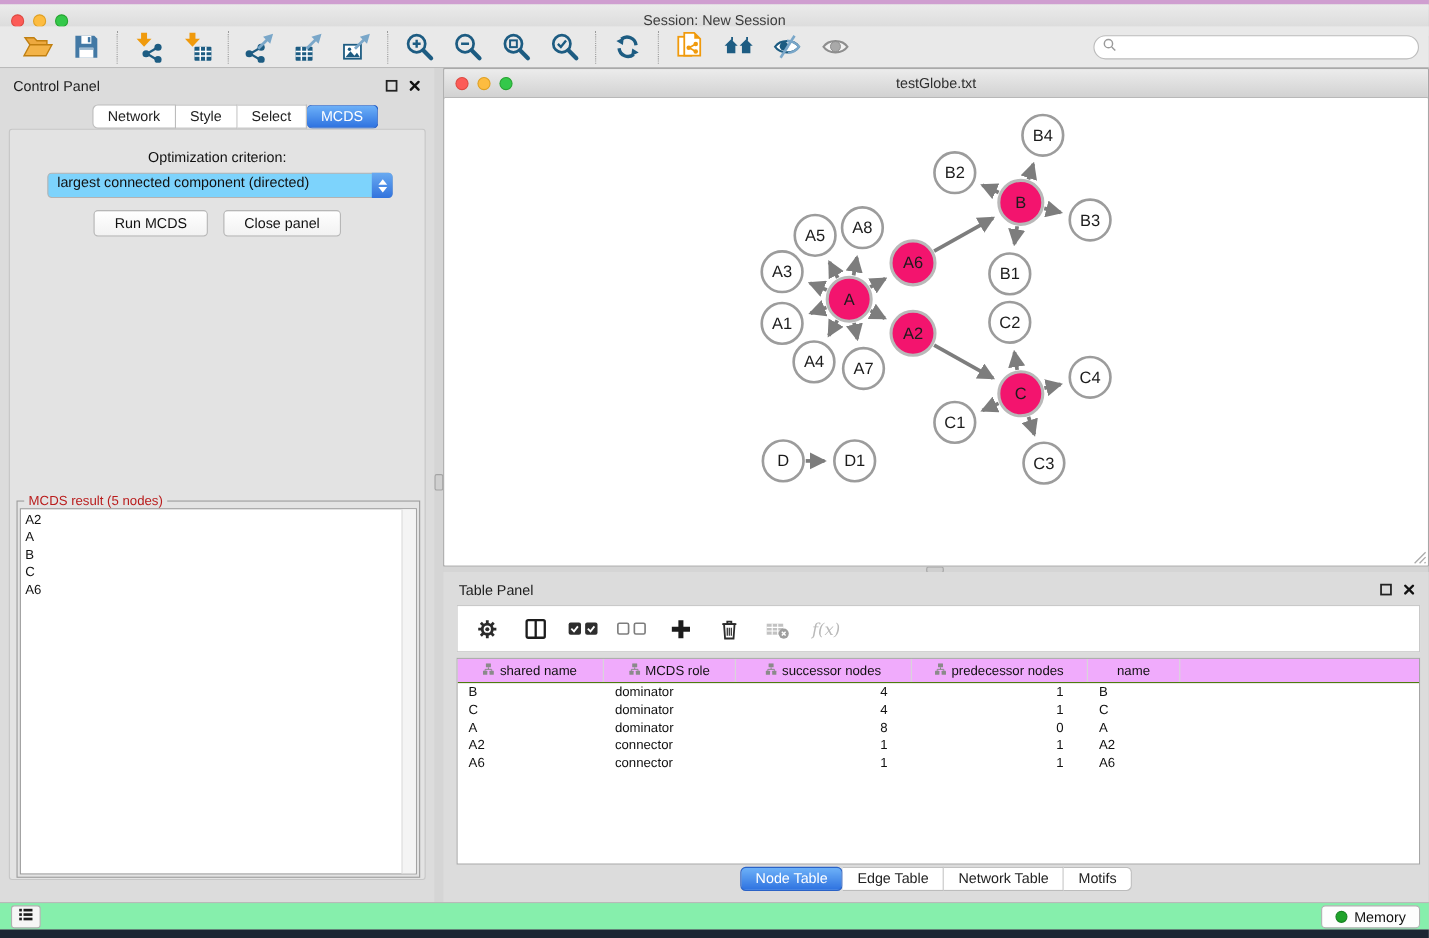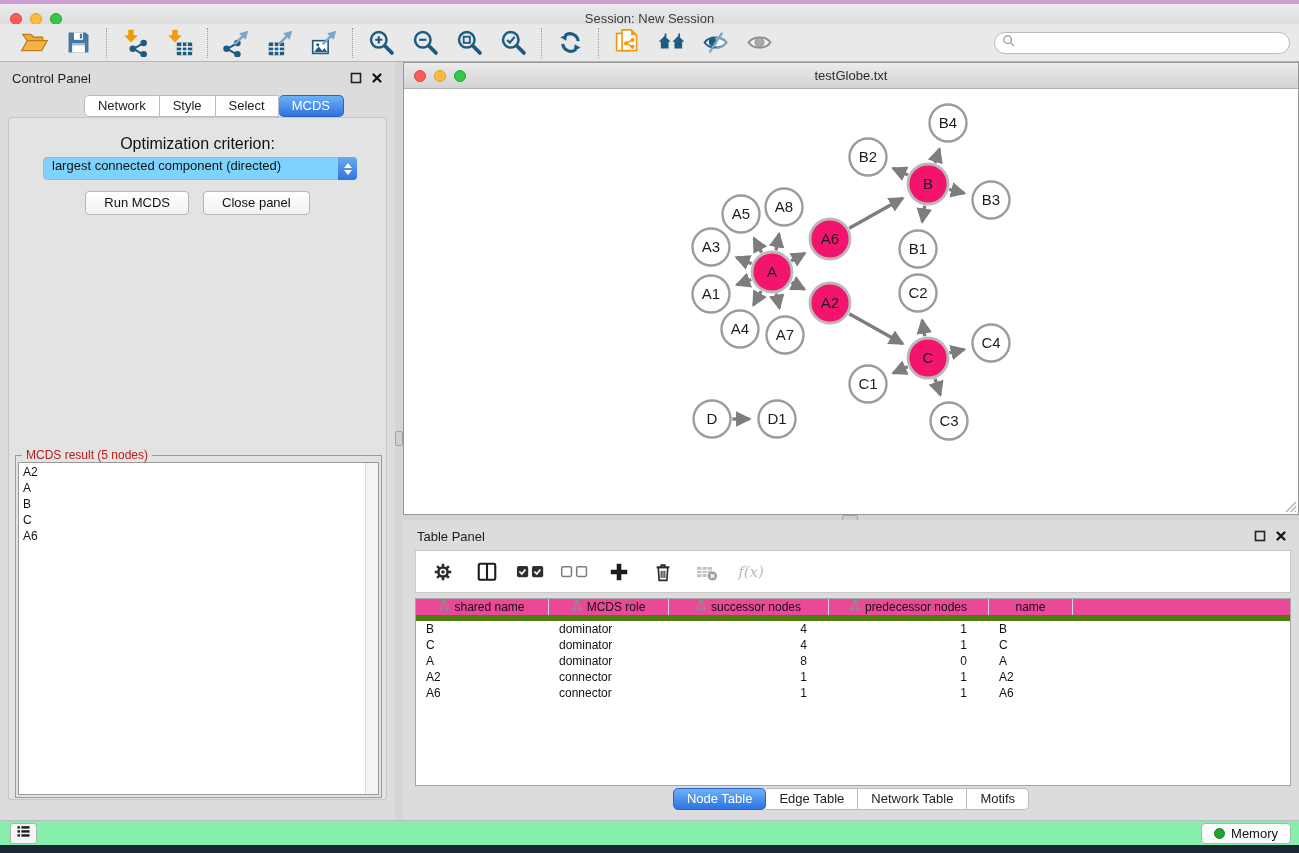--- a/index.html
+++ b/index.html
@@ -41,21 +41,21 @@
   .win-mini svg { width:12px; height:12px; }
   .seg-row { position:absolute; left:0; width:100%; display:flex; justify-content:center; }
   .ctrl-tabs { top:33px;padding-left:33px; }
   .seg { font-size:13px; color:#222; background:#fff; border:1px solid #bcbcbc; border-left:none;
     padding:2px 13px 3px; line-height:15px; }
   .seg:first-child { border-left:1px solid #bcbcbc; border-radius:5px 0 0 5px; }
   .seg:last-child { border-radius:0 5px 5px 0; }
   .seg.active { background:linear-gradient(#6db1f8,#2e72e0); color:#fff; border-color:#2a62c6; border-radius:5px; }
   .ctrl-body { position:absolute; left:8px; top:55px; width:379px; height:683px; background:#e3e3e3;
     border:1px solid #c6c6c6; border-radius:3px; }
-  .opt-label { position:absolute; left:0; width:100%; top:17px; text-align:center; font-size:16px; color:#111; }
+  .opt-label { position:absolute; left:0; width:100%; top:17px; text-align:center; font-size:13px; color:#111; }
   .dropdown { position:absolute; left:34px; top:39px; width:314px; height:23px; background:#7dd3fc;
     border:1px solid #b3b3b3; border-radius:4px; font-size:13px; color:#111; display:flex; align-items:flex-start; }
   .dropdown .dd-text { padding-left:8px; flex:1; }
   .dd-step { width:19px; height:23px; margin:-1px -1px 0 0; border-radius:0 4px 4px 0;
     background:linear-gradient(#69aaf1,#3273dd); display:flex; flex-direction:column; align-items:center; justify-content:center; gap:2px; }
   .dd-step .tri-up { width:0; height:0; border-left:4px solid transparent; border-right:4px solid transparent; border-bottom:5px solid #fff; }
   .dd-step .tri-dn { width:0; height:0; border-left:4px solid transparent; border-right:4px solid transparent; border-top:5px solid #fff; }
   .btn-row { position:absolute; left:0; top:73px; width:100%; display:flex; justify-content:center; gap:14px; }
   .push-btn { font-size:13px; color:#111; background:linear-gradient(#ffffff,#f2f2f2);
     border:1px solid #b7b7b7; border-radius:4px; padding:3px 18px 4px; }
@@ -87,21 +87,21 @@
   
   .table-panel { position:absolute; left:403px; top:520px; width:896px; height:300px; background:#dcdcdc; }
   .tp-toolbar { position:absolute; left:12px; top:30px; width:876px; height:43px; background:#fff;
     border:1px solid #c9c9c9; display:flex; align-items:center; gap:14px; padding-left:12px; }
   .tp-btn { width:30px; height:30px; display:flex; align-items:center; justify-content:center; }
   .tp-btn svg { width:22px; height:22px; }
   .tp-btn.wide svg { width:32px; height:17px; }
   .fx-text { font-family:"DejaVu Serif", serif; font-style:italic; font-size:15px; color:#b9b9b9; }
   .data-table { position:absolute; left:12px; top:78px; width:876px; height:188px; background:#fff;
     border:1px solid #a6a6a6; overflow:hidden; }
-  .thead { display:flex; height:22px; background:#ec4899; border-bottom:6px solid #4d7c0f; }
+  .thead { display:flex; height:22px; background:#f0abfc; border-bottom:1px solid #4d7c0f; }
   .th { display:flex; align-items:center; justify-content:center; gap:5px; font-size:12px; color:#111;
     border-right:1px solid #d8d8d8; }
   .th svg { width:10px; height:11px; }
   .trow { display:flex; height:16px; align-items:center; }
   .td { font-size:12px; color:#111; white-space:nowrap; overflow:hidden; }
   .td.l { text-align:left; padding-left:10px; }
   .td.r { text-align:right; padding-right:22px; }
   .tp-tabs { top:268px; }
 
   

